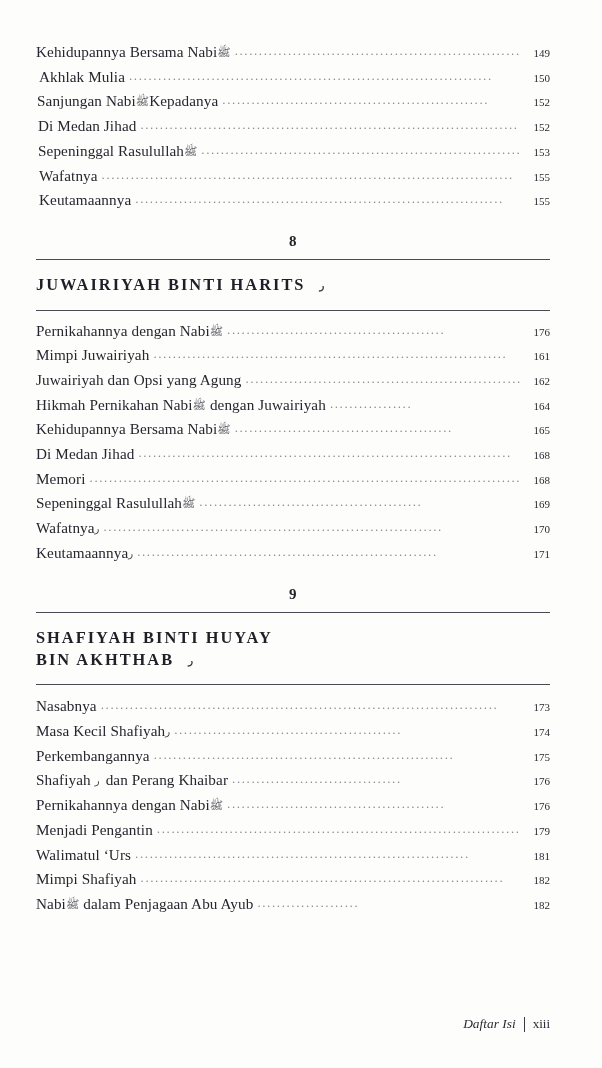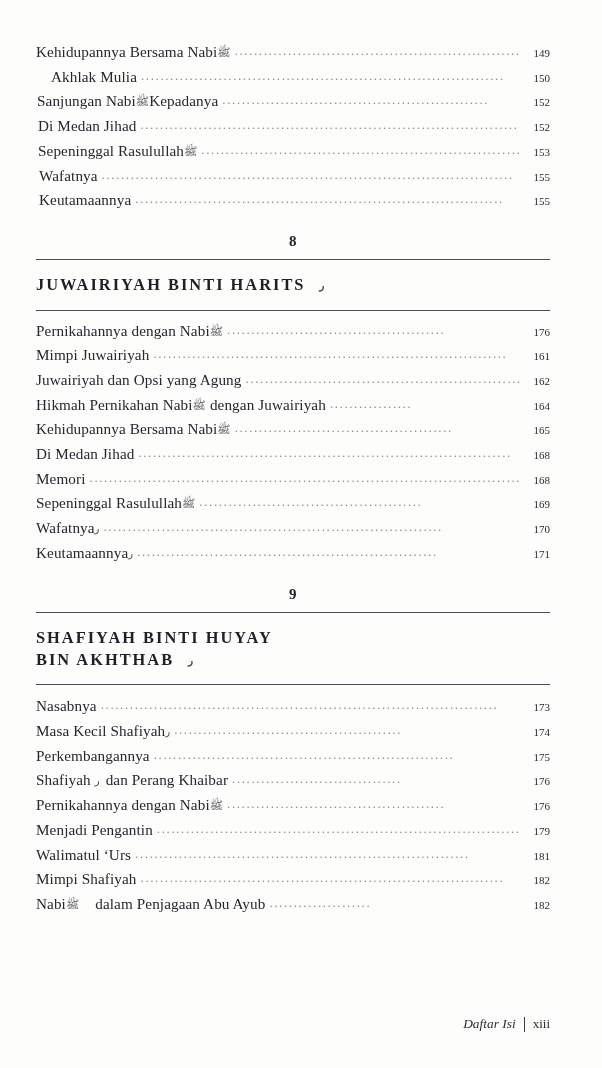--- a/index.html
+++ b/index.html
@@ -56,21 +56,21 @@
   .toc-row .pg {
     flex: 0 0 auto;
     font-size: 11px;
     color: #2a2a34;
     min-width: 26px;
     text-align: right;
   }
 
   
   .grp1 .toc-row:nth-child(1) { margin-left: 0px; }
-  .grp1 .toc-row:nth-child(2) { margin-left: 15px; }
+  .grp1 .toc-row:nth-child(2) { margin-left: 3px; }
   .grp1 .toc-row:nth-child(3) { margin-left: 1px; }
   .grp1 .toc-row:nth-child(4) { margin-left: 2px; }
   .grp1 .toc-row:nth-child(5) { margin-left: 2px; }
   .grp1 .toc-row:nth-child(6) { margin-left: 3px; }
   .grp1 .toc-row:nth-child(7) { margin-left: 3px; }
 
   
   .chap-num {
     text-align: center;
     font-size: 15px;
@@ -332,21 +332,21 @@
 
       <li class="toc-row">
         <span class="lbl">Mimpi Shafiyah</span>
         <span class="dots">...........................................................................</span>
         <span class="pg">182</span>
       </li>
 
       <li class="toc-row">
         <span class="lbl">Nabi</span>
         <span class="glyph">ﷺ</span>
-        <span class="lbl" style="margin-left:16px">dalam Penjagaan Abu Ayub</span>
+        <span class="lbl" style="margin-left:4px">dalam Penjagaan Abu Ayub</span>
         <span class="dots">.....................</span>
         <span class="pg">182</span>
       </li>
     </ul>
   </div>
 
   <div class="footer">
     <span class="fi">Daftar Isi</span>
     <span class="sep"></span>
     <span class="pgno">xiii</span>

